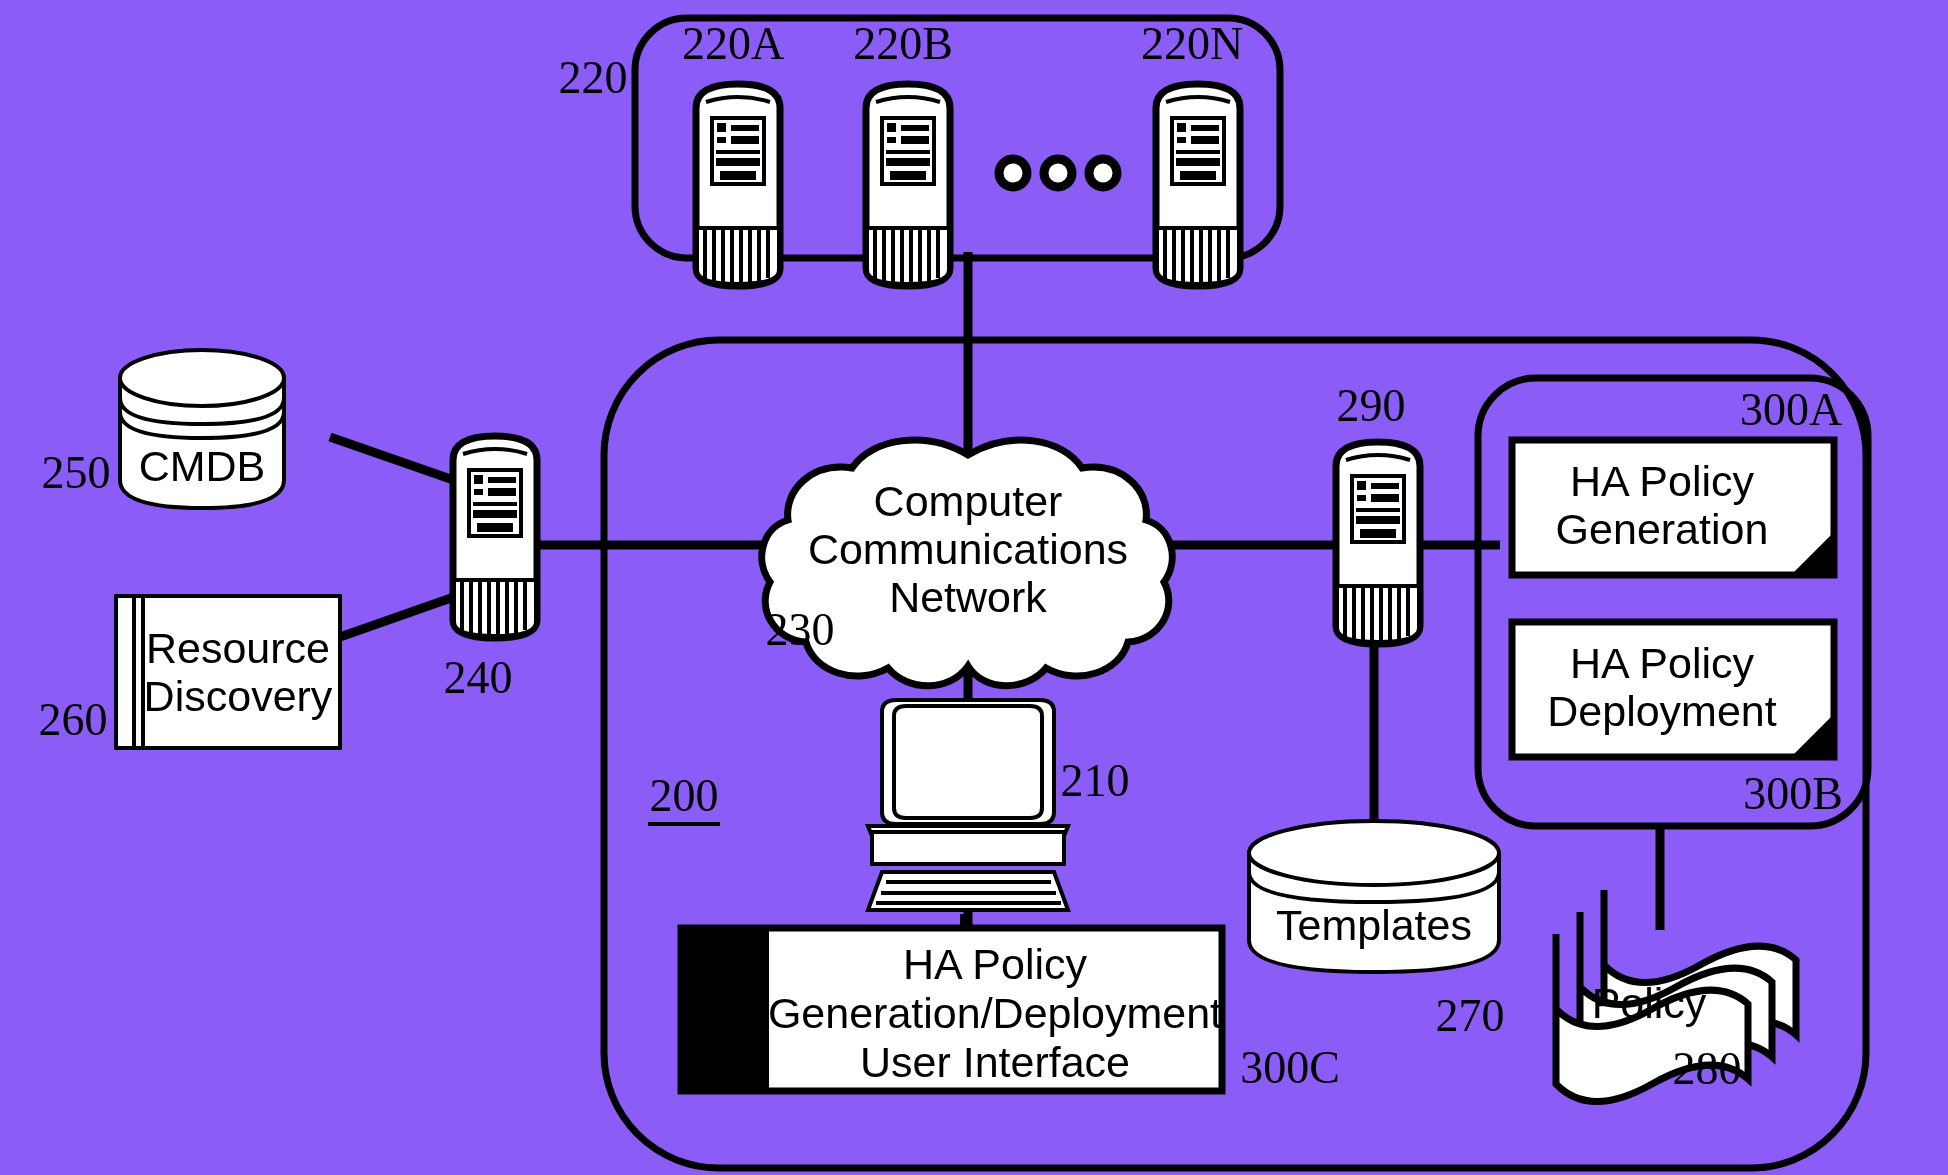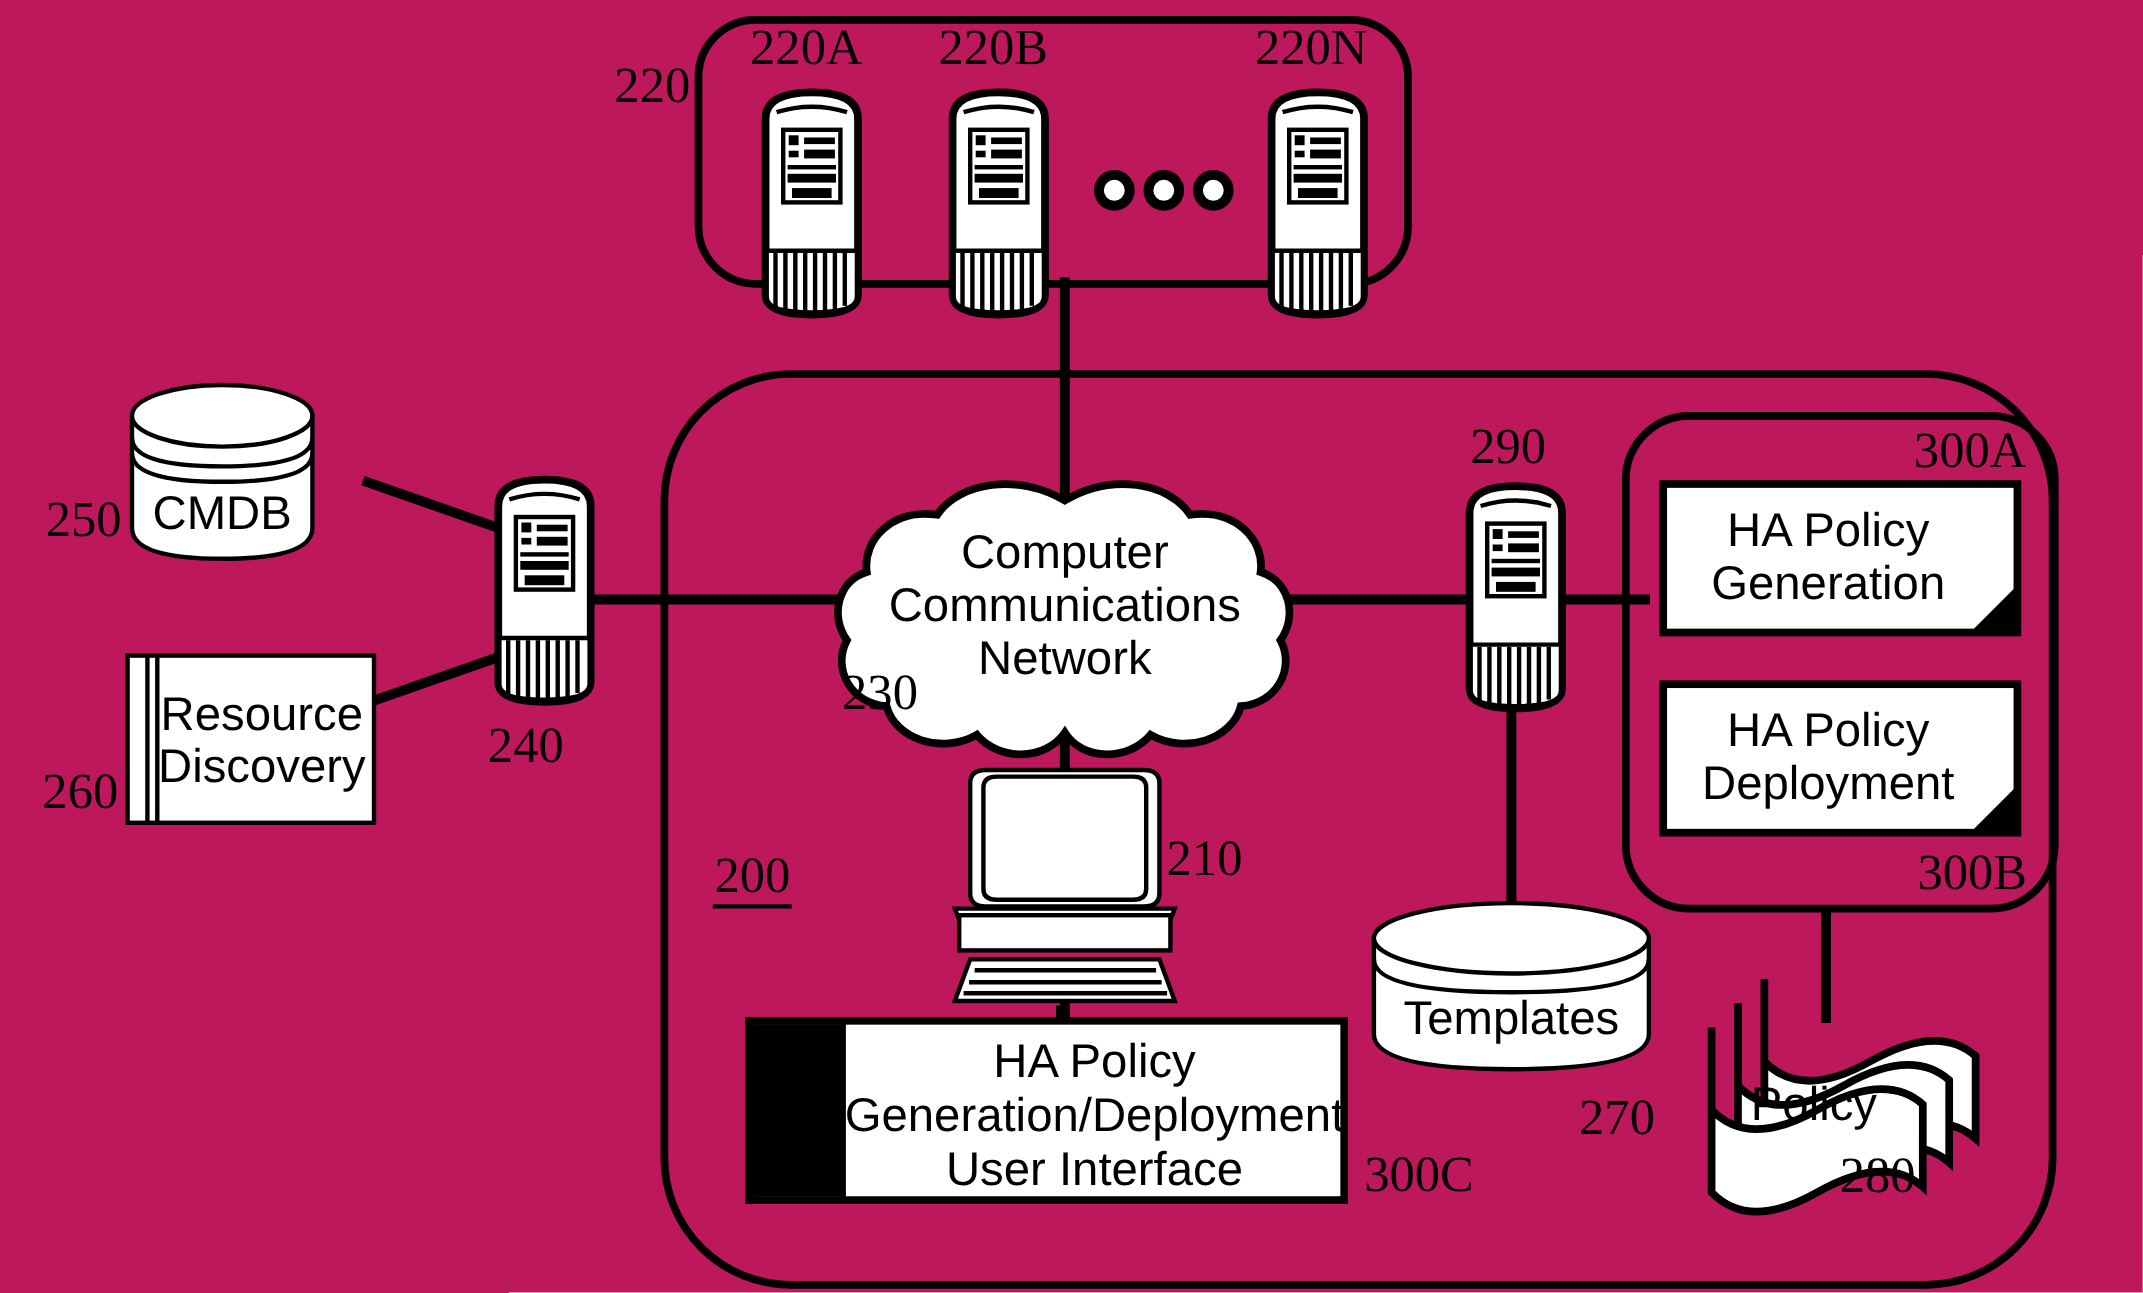--- a/index.html
+++ b/index.html
@@ -10,21 +10,21 @@
   body {
     width: 1948px;
     height: 1175px;
     overflow: hidden;
     font-family: "Liberation Sans", sans-serif;
   }
   #figure-root {
     position: relative;
     width: 1948px;
     height: 1175px;
-    background: #be185d;
+    background: #8b5cf6;
   }
   svg#diagram {
     display: block;
     width: 1948px;
     height: 1175px;
   }
   .stroke {
     fill: none;
     stroke: #000000;
     stroke-width: 7;

